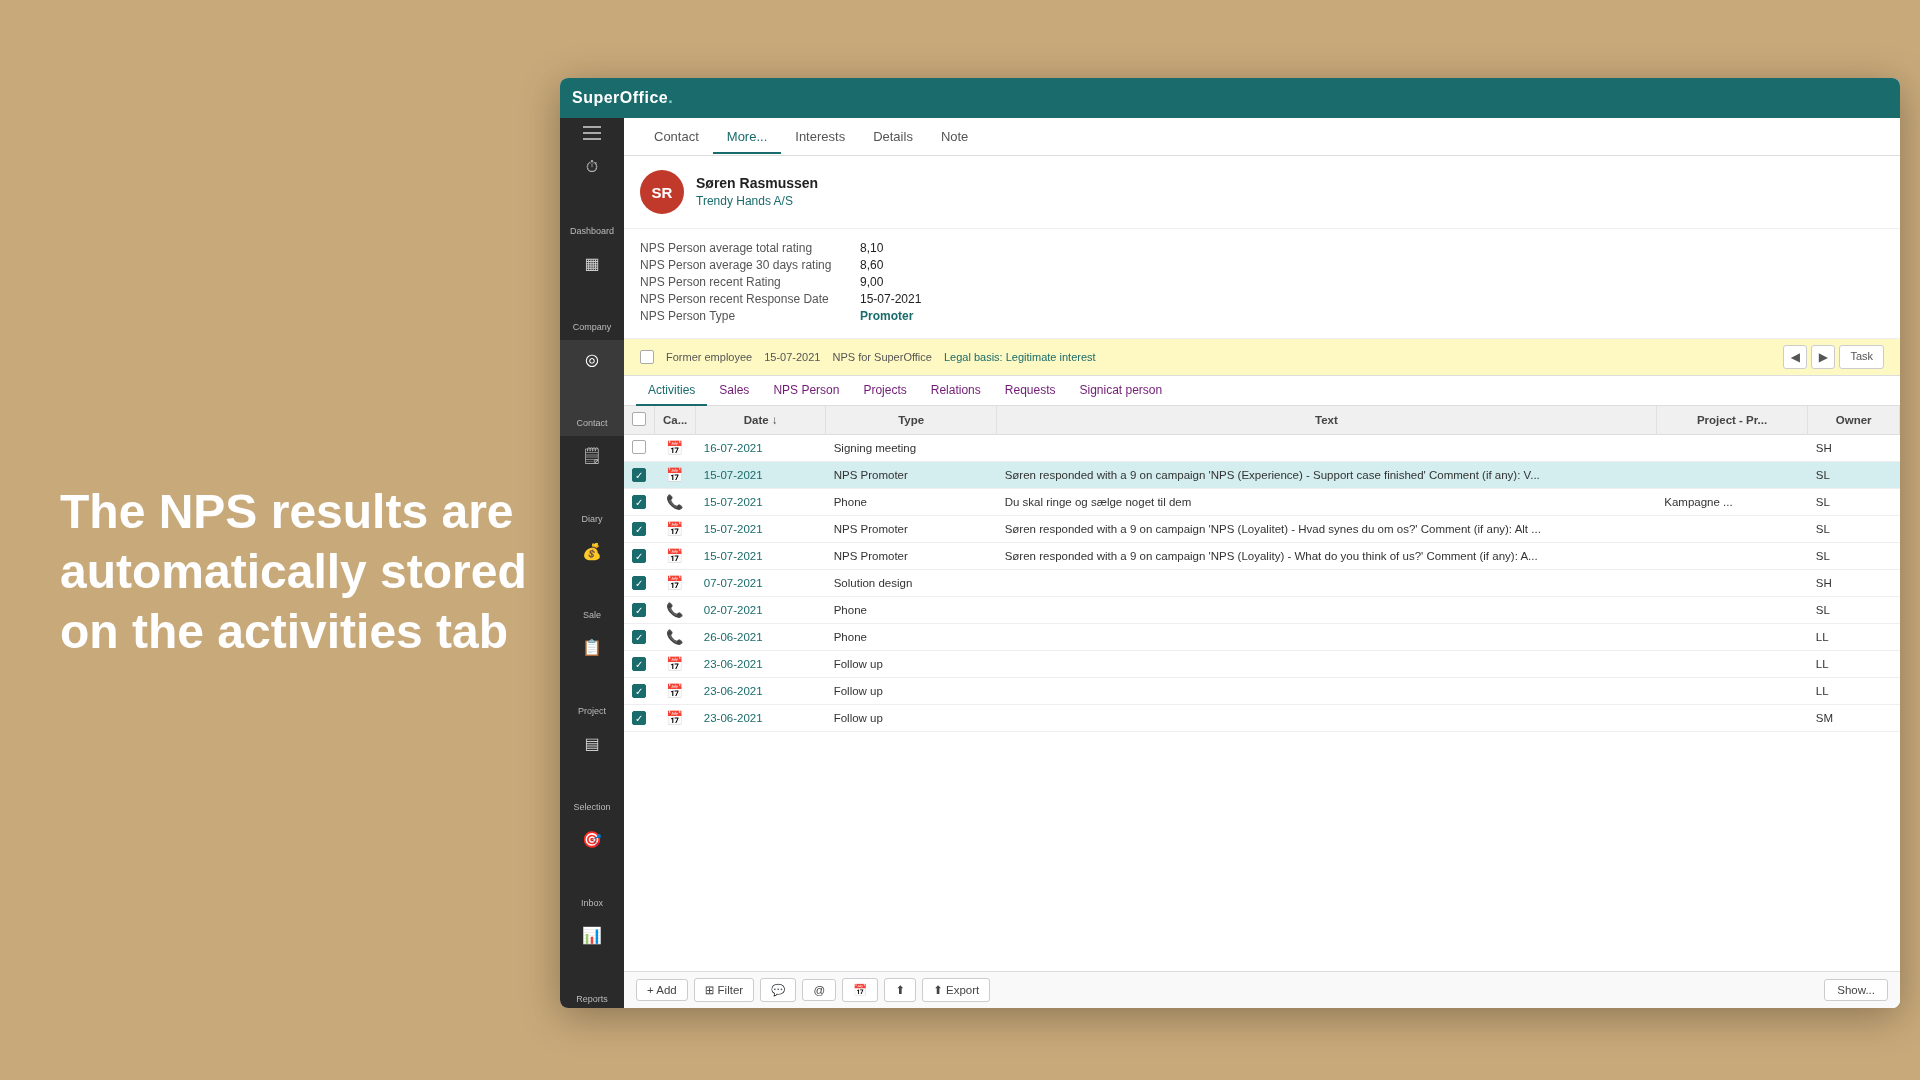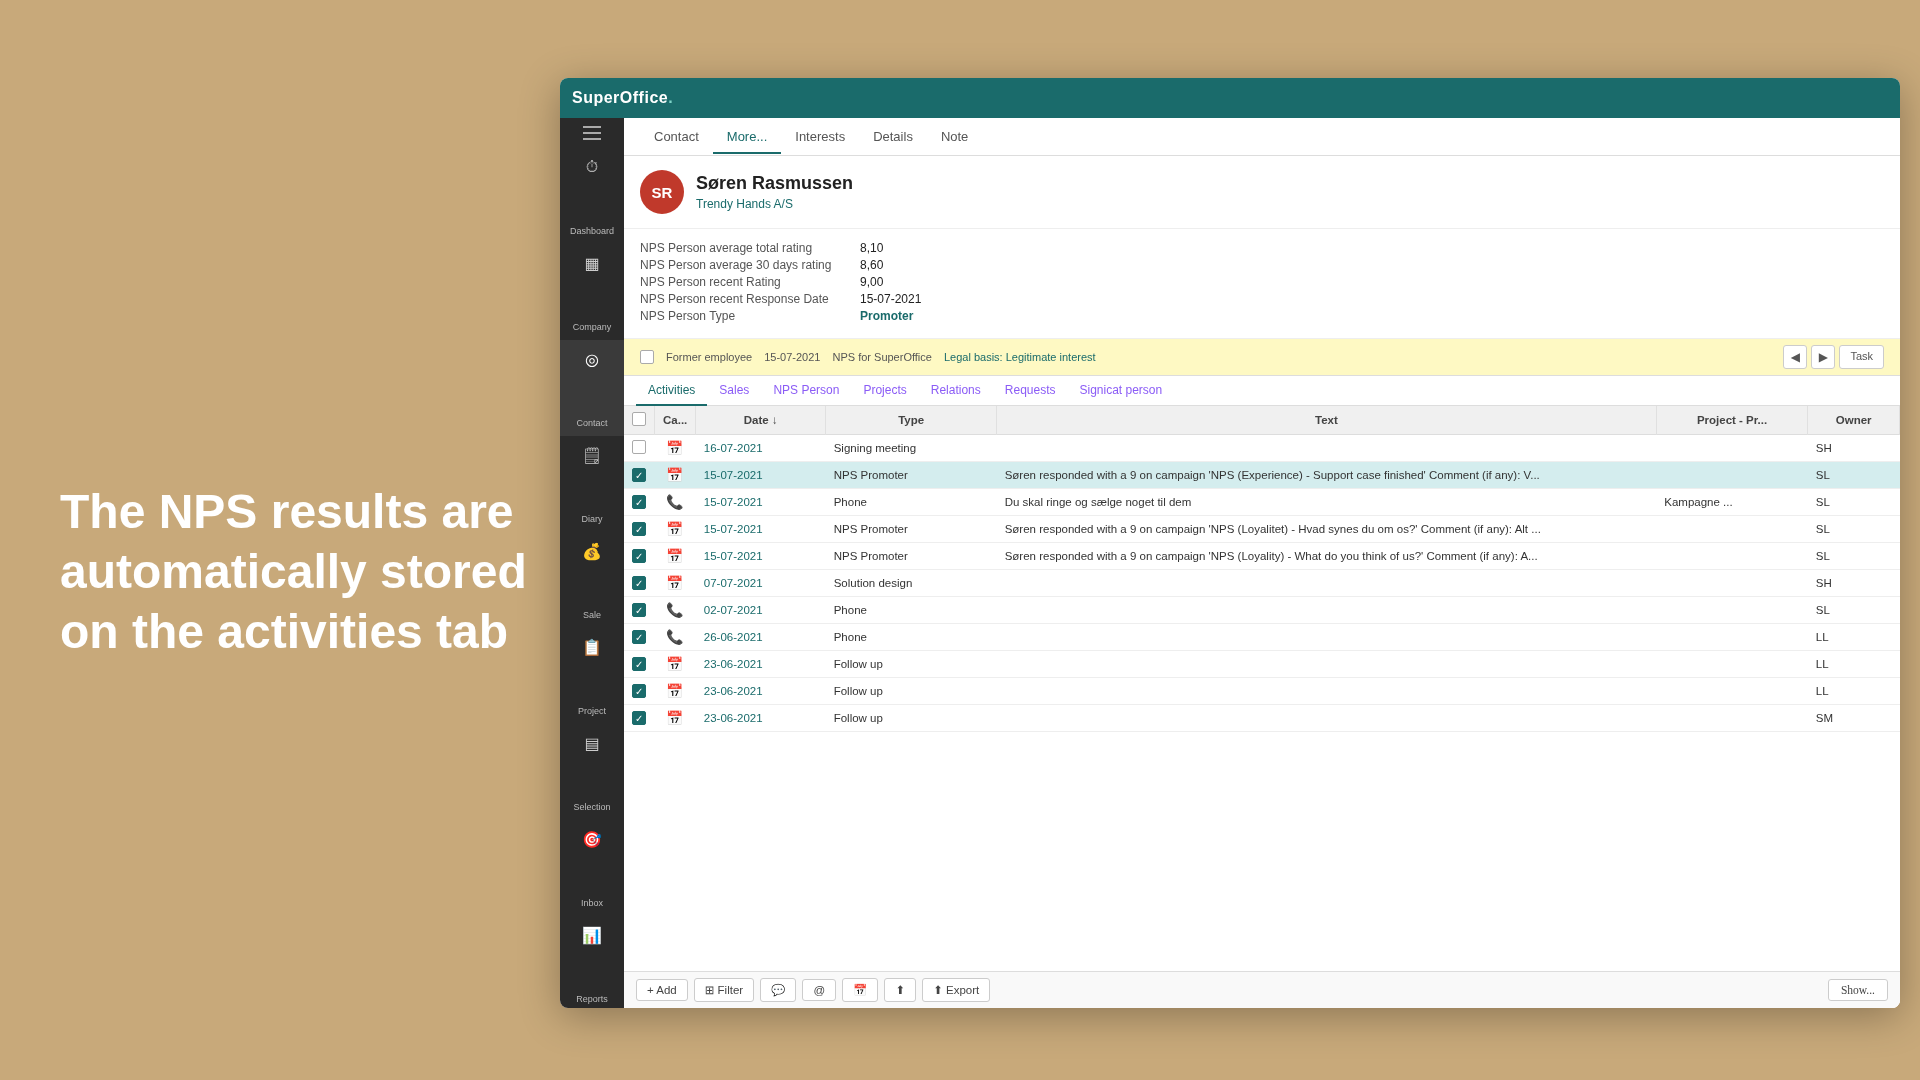--- a/index.html
+++ b/index.html
@@ -179,21 +179,21 @@
       font-size: 15px;
       font-weight: 600;
       display: flex;
       align-items: center;
       justify-content: center;
       margin-right: 12px;
       flex-shrink: 0;
     }
 
     .contact-info h2 {
-      font-size: 18px;
+      font-size: 14px;
       font-weight: 600;
       color: #222;
     }
 
     .contact-info a {
       font-size: 12px;
       color: #1a6b6b;
       text-decoration: none;
     }
 
@@ -285,21 +285,21 @@
       display: flex;
       border-bottom: 1px solid #ddd;
       background: #fff;
       padding: 0 12px;
       flex-shrink: 0;
     }
 
     .act-tab {
       padding: 7px 12px;
       font-size: 12px;
-      color: #8b5cf6;
+      color: #701a75;
       cursor: pointer;
       border-bottom: 2px solid transparent;
       margin-bottom: -1px;
     }
 
     .act-tab.active {
       color: #1a6b6b;
       border-bottom: 2px solid #1a6b6b;
     }
 
@@ -383,21 +383,20 @@
 
     .show-btn {
       margin-left: auto;
       padding: 4px 12px;
       border: 1px solid #ccc;
       border-radius: 3px;
       background: #fff;
       font-size: 11.5px;
       color: #444;
       cursor: pointer;
-      font-family: Liberation Serif, serif;
     }
 
     .checkbox-icon {
       width: 14px;
       height: 14px;
       border: 1px solid #aaa;
       display: inline-flex;
       align-items: center;
       justify-content: center;
       background: white;

